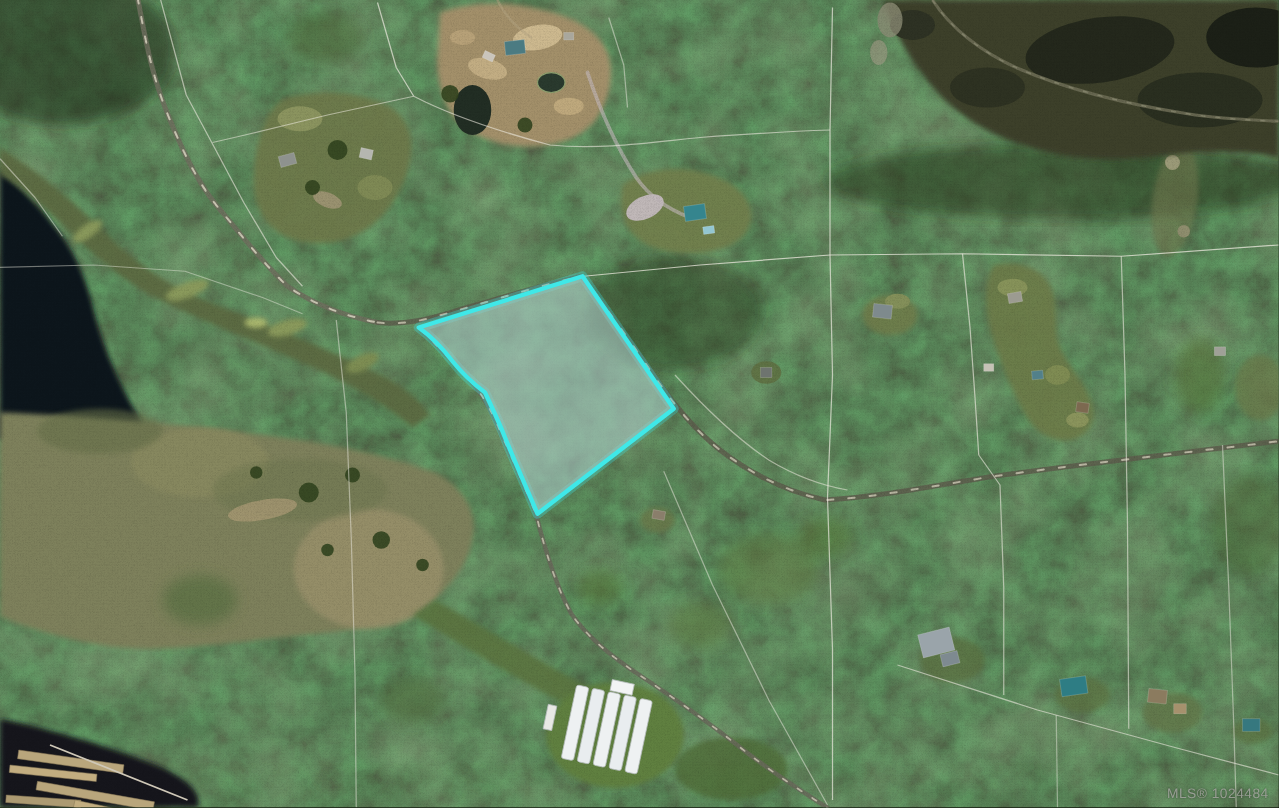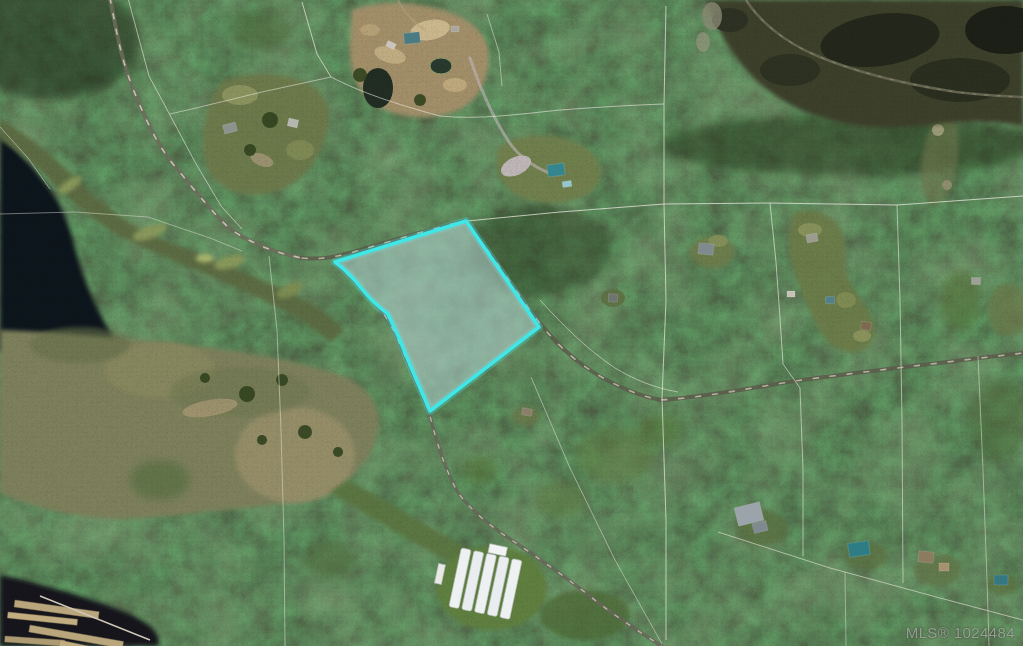--- a/index.html
+++ b/index.html
@@ -7,21 +7,21 @@
     position:relative;
     width:1023px;height:646px;
     overflow:hidden;
     font-family:"Liberation Sans", sans-serif;
     background:#2c3a24;
   }
   .map-figure svg{display:block;width:1023px;height:646px;}
   .watermark{
     position:absolute;
     right:8px;bottom:5px;
-    font-size:15px;
+    font-size:11px;
     letter-spacing:.4px;
     color:#a0a29b;
     opacity:.88;
     text-shadow:0 0 2px rgba(0,0,0,.6);
     user-select:none;
   }
 </style>
 </head>
 <body>
 

